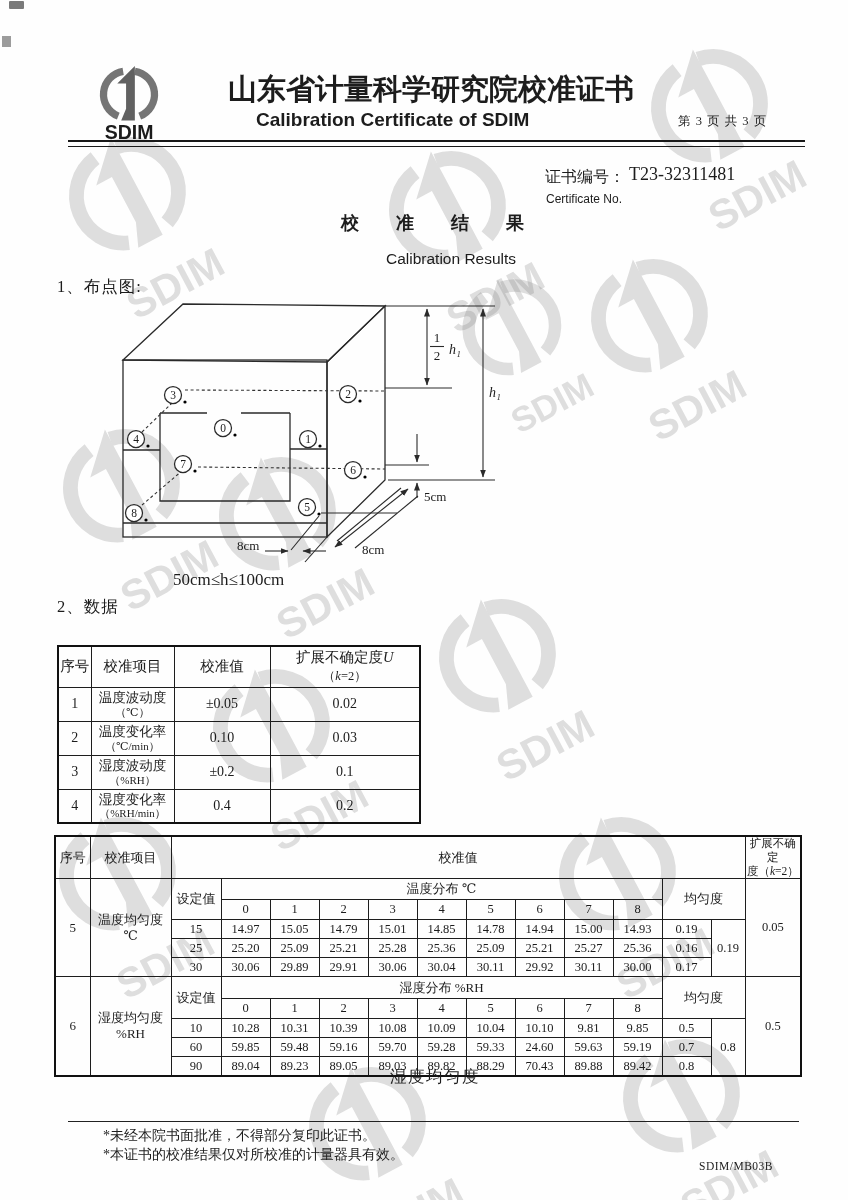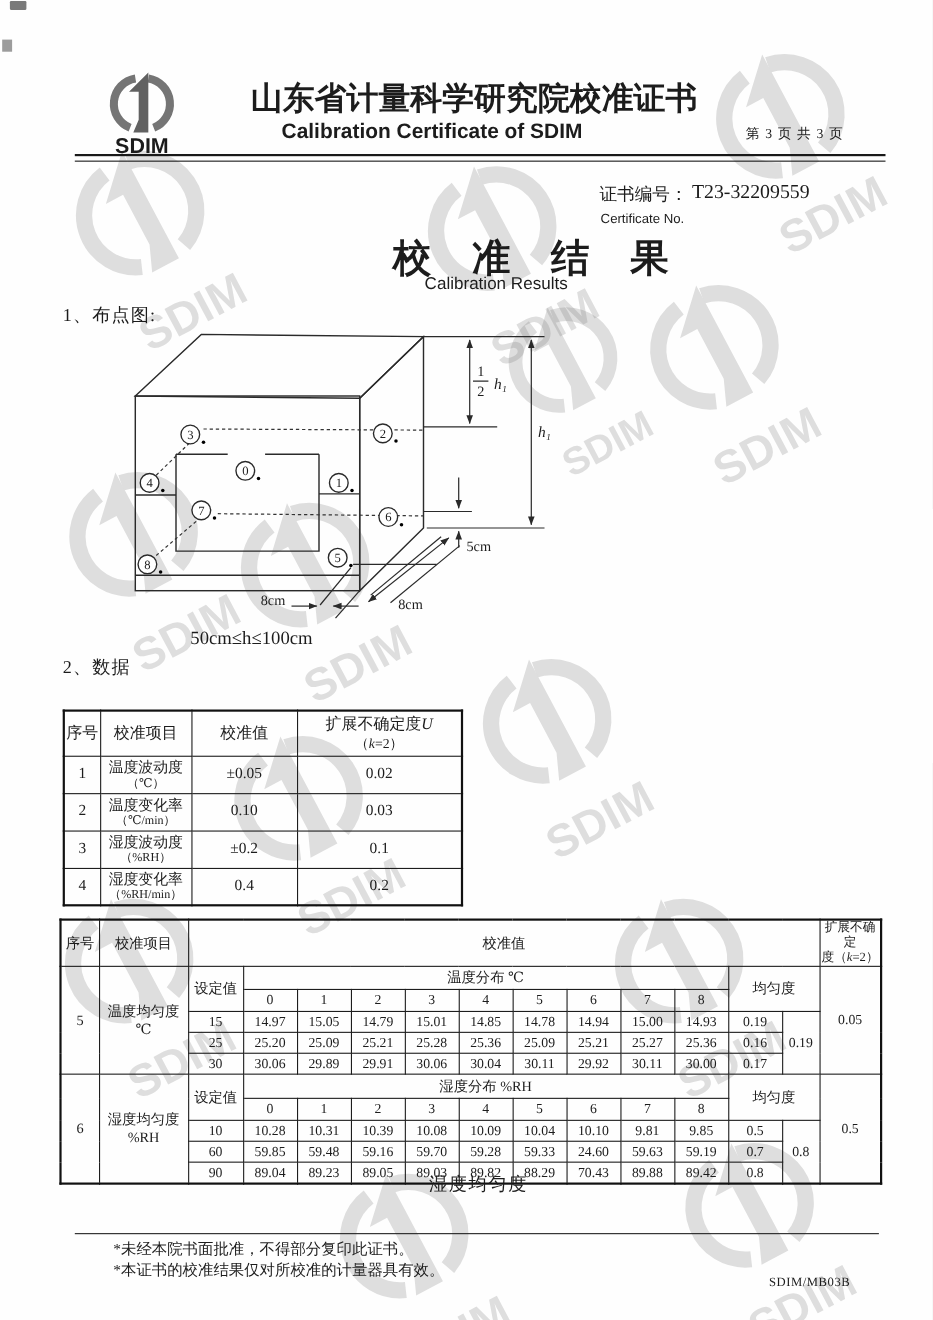--- a/index.html
+++ b/index.html
@@ -18,21 +18,21 @@
   .logo{left:94px;top:64px;width:70px;height:78px;}
   .title-cn{left:228px;top:70px;font-size:29px;font-weight:bold;letter-spacing:0px;white-space:nowrap;}
   .title-en{left:256px;top:109px;font-size:19px;font-weight:bold;font-family:"Liberation Sans","DejaVu Sans",sans-serif;white-space:nowrap;}
   .page-info{left:678px;top:113px;font-size:12.5px;letter-spacing:1px;white-space:nowrap;}
   .rule-double{left:68px;top:140px;width:737px;height:3.5px;border-top:2.6px solid #191919;border-bottom:1.6px solid #191919;}
   
   .cert-label{left:545px;top:167px;font-size:16px;white-space:nowrap;}
   .cert-no{left:629px;top:164px;font-size:18px;white-space:nowrap;}
   .cert-en{left:546px;top:192px;font-size:12px;font-family:"Liberation Sans","DejaVu Sans",sans-serif;}
   
-  .results-cn{left:341px;top:211px;font-size:35px;font-weight:bold;letter-spacing:37px;white-space:nowrap;margin-left:16px;}
+  .results-cn{left:341px;top:211px;font-size:18px;font-weight:bold;letter-spacing:37px;white-space:nowrap;}
   .results-en{left:386px;top:250px;font-size:15.5px;font-family:"Liberation Sans","DejaVu Sans",sans-serif;}
   
   .sec1{left:57px;top:276px;font-size:16.5px;letter-spacing:1px;}
   .sec2{left:57px;top:596px;font-size:16.5px;letter-spacing:1px;}
   
   .diagram{left:85px;top:288px;}
   .diagram text{font-family:"Liberation Serif","DejaVu Serif",serif;fill:#1c1c1c;}
   .dline{stroke:#2a2a2a;stroke-width:1.3;fill:none;}
   .dthin{stroke:#2a2a2a;stroke-width:1.1;fill:none;}
   .ddash{stroke:#333;stroke-width:1.1;fill:none;stroke-dasharray:3,2.6;}
@@ -141,21 +141,21 @@
       </g>
       <text x="35" y="77" text-anchor="middle" font-family="Liberation Sans, DejaVu Sans, sans-serif" font-weight="bold" font-size="20" fill="#1b1b1b">SDIM</text>
     </svg>
 
     <div class="abs title-en">Calibration Certificate of SDIM</div>
     <div class="abs title-cn">山东省计量科学研究院校准证书</div>
     <div class="abs page-info">第 3 页 共 3 页</div>
     <div class="abs rule-double"></div>
 
     <div class="abs cert-label">证书编号：</div>
-    <div class="abs cert-no">T23-32209559</div>
+    <div class="abs cert-no">T23-32311481</div>
     <div class="abs cert-en">Certificate No.</div>
 
     <div class="abs results-cn">校准结果</div>
     <div class="abs results-en">Calibration Results</div>
 
     <div class="abs sec1">1、布点图:</div>
 
     <svg class="abs diagram" width="430" height="312" viewBox="0 0 430 312">
       <g>
 

